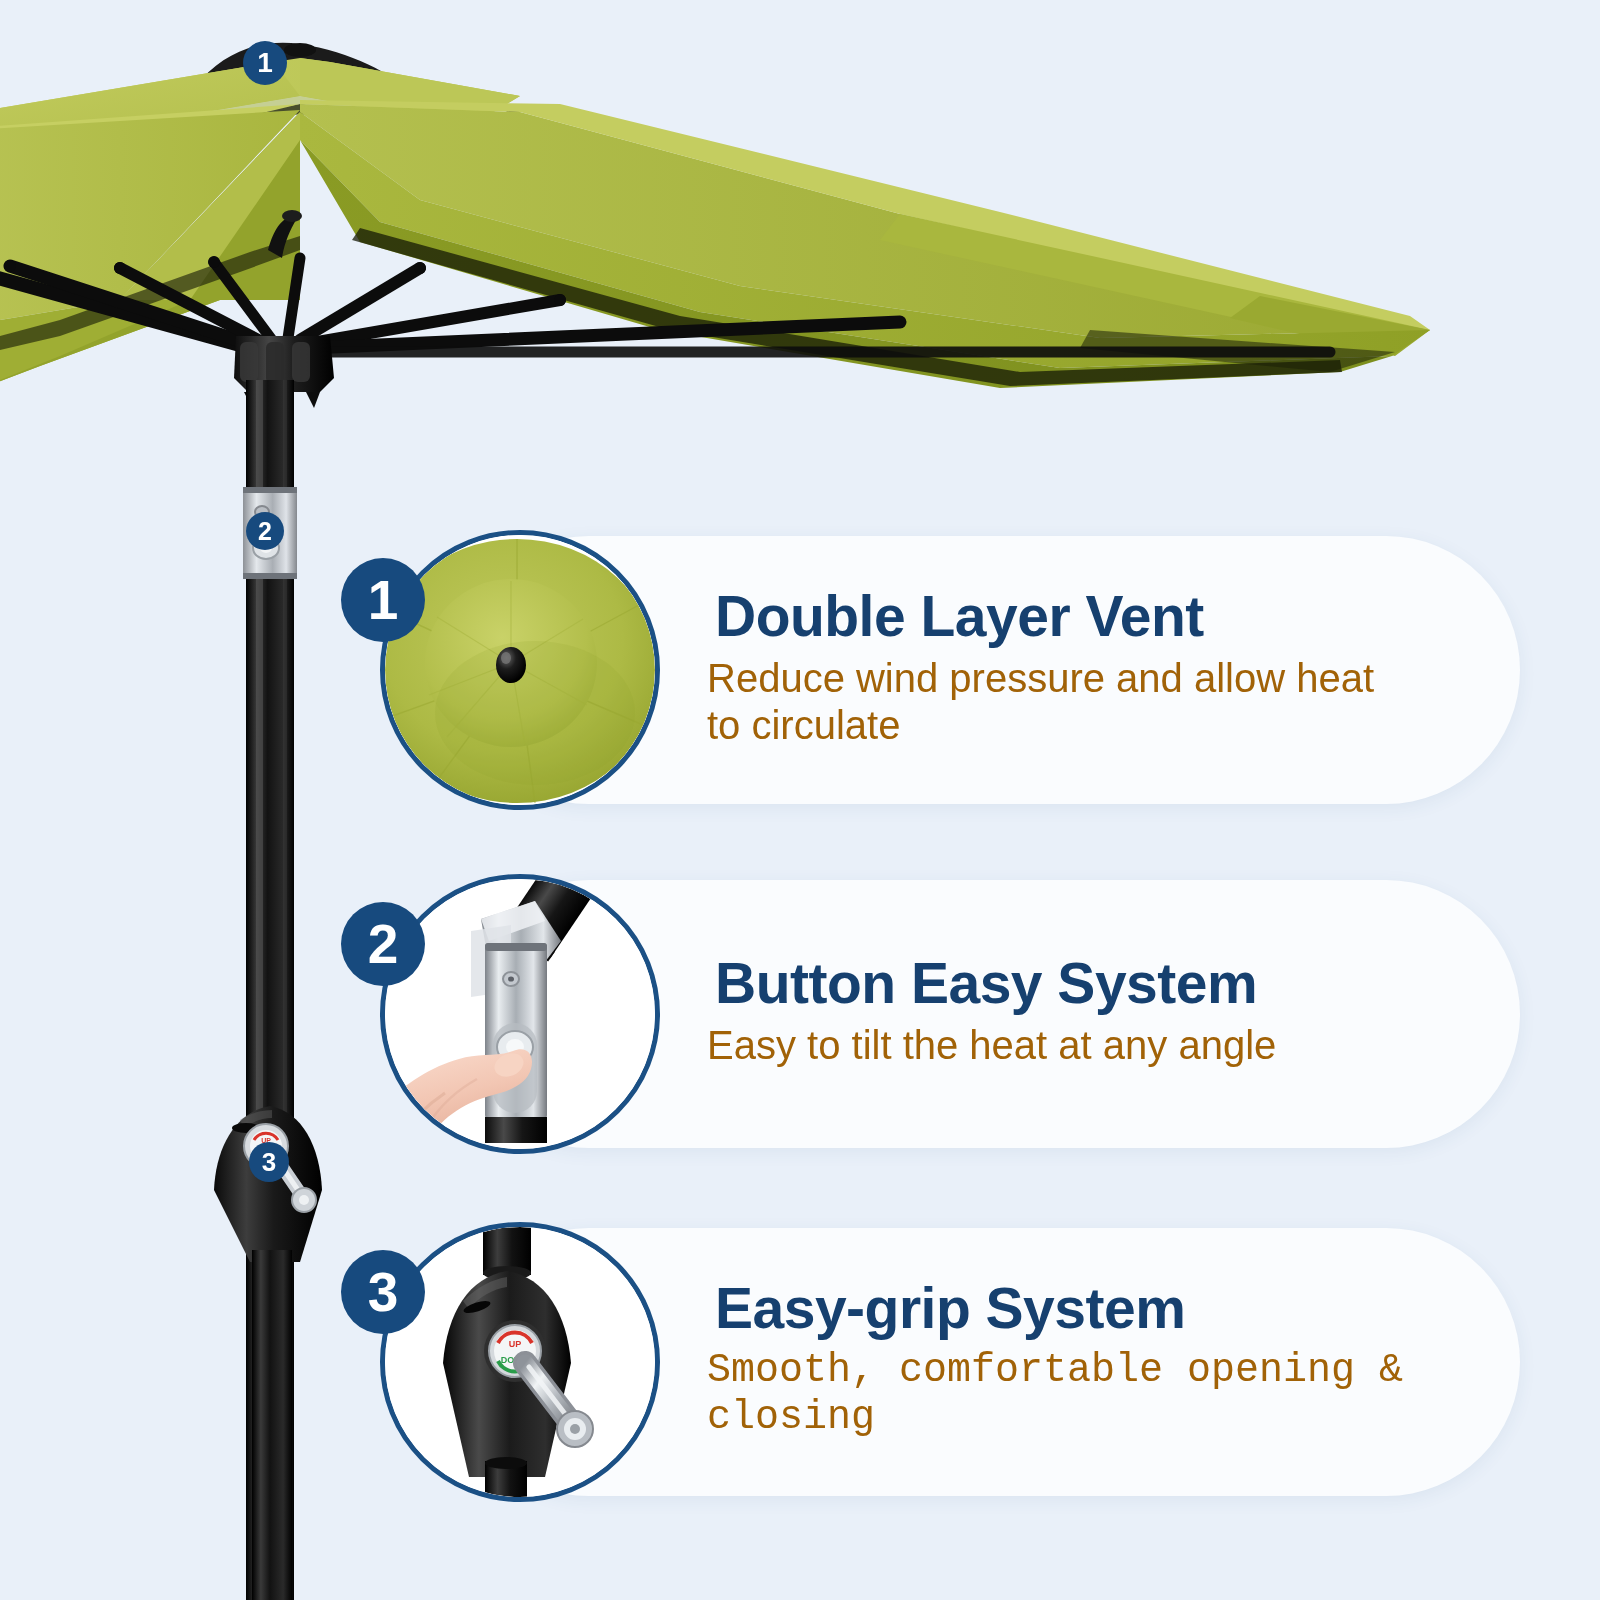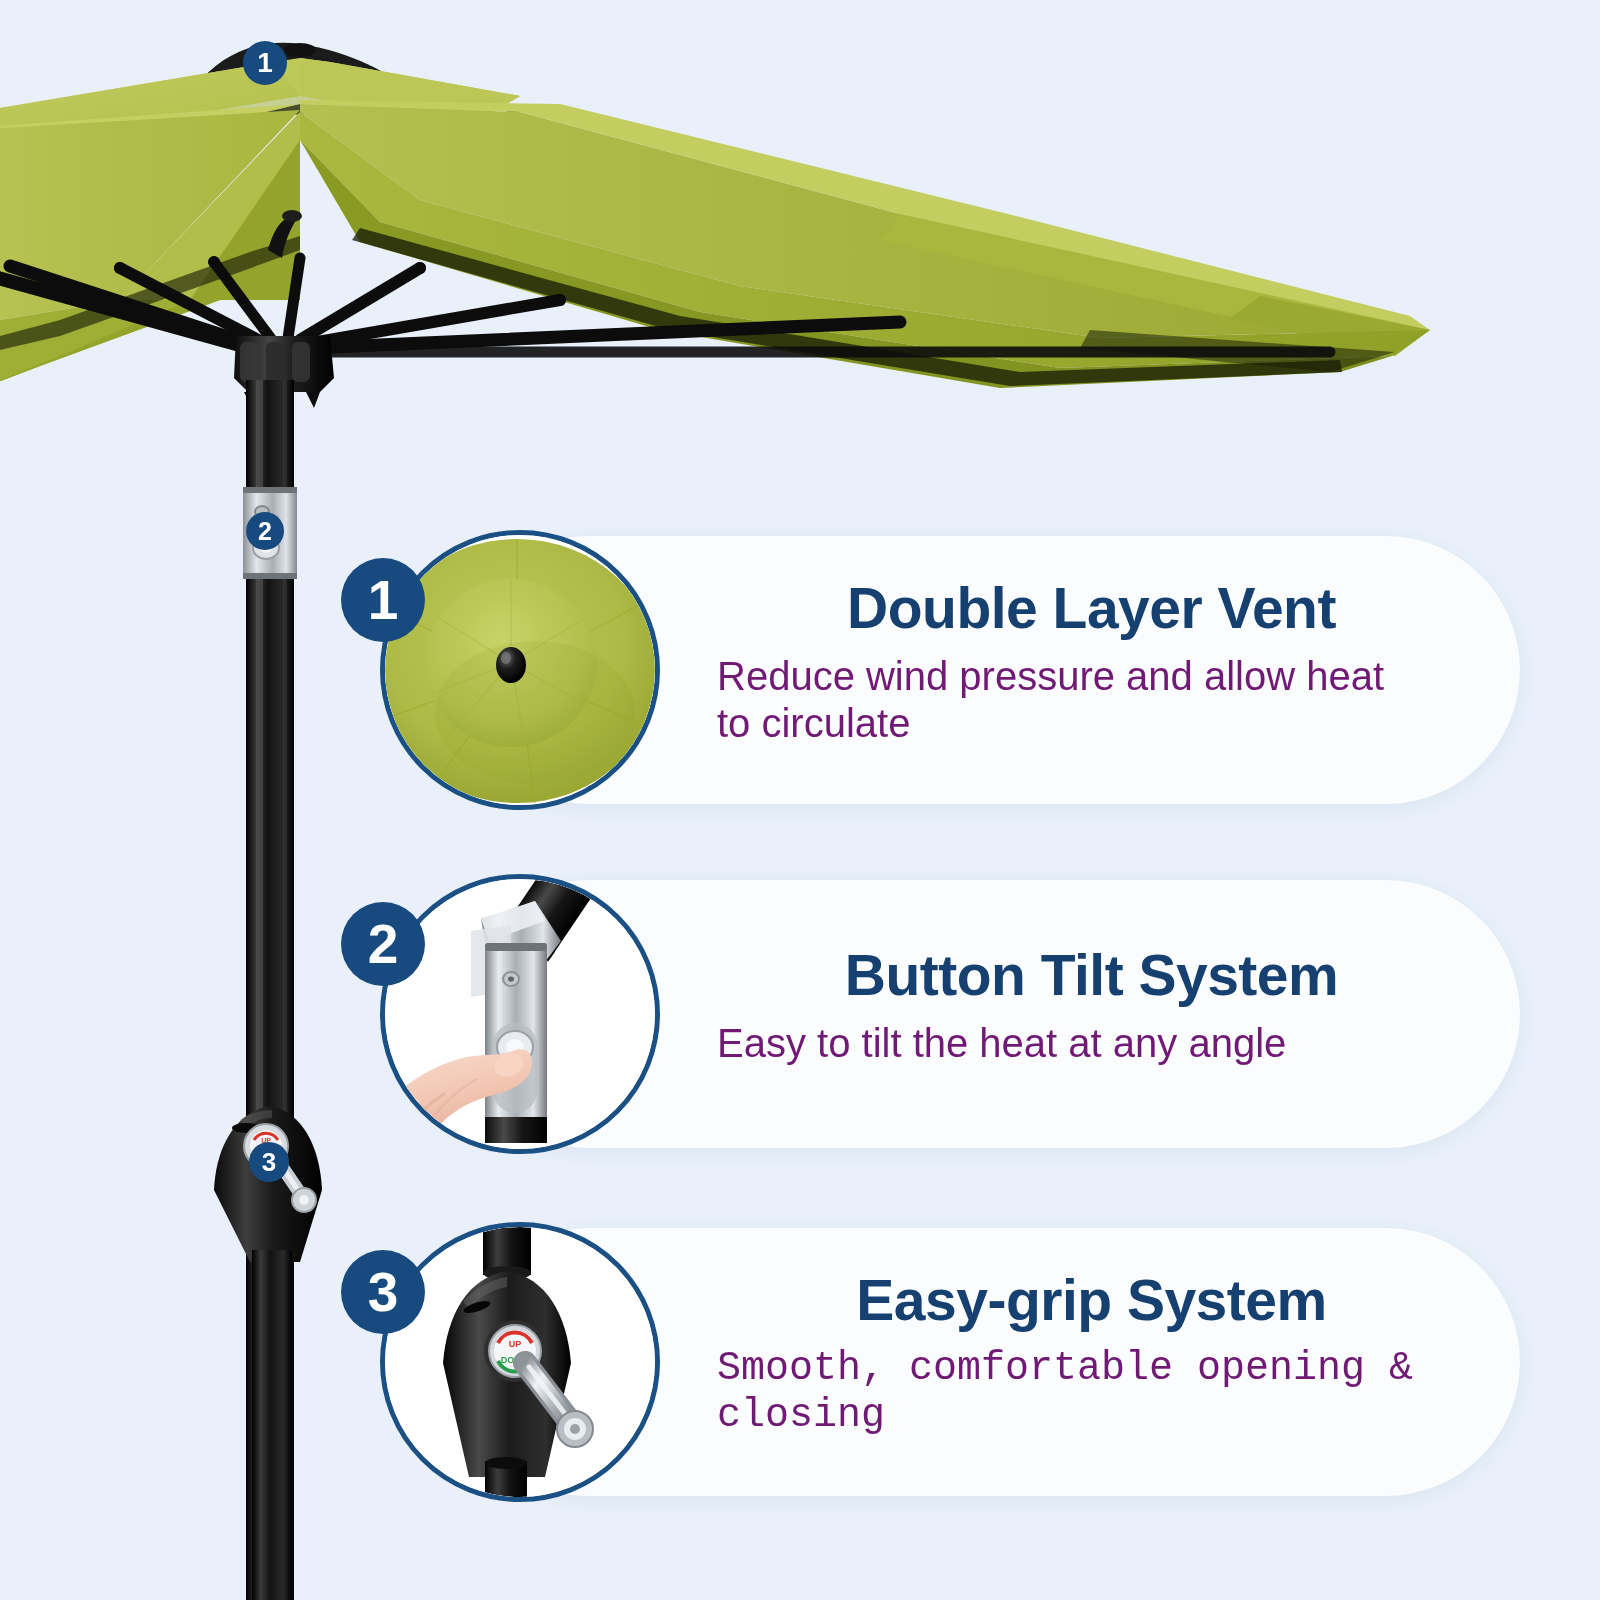--- a/index.html
+++ b/index.html
@@ -32,29 +32,28 @@
     right:40px;
     top:50%;
     transform:translateY(-50%);
   }
   .c-title{
     color:#16406f;
     font-weight:bold;
     font-size:57px;
     line-height:1.05;
     letter-spacing:-0.5px;
-    margin:0 0 8px 0;
+    margin:0 0 8px 12px;
     white-space:nowrap;
-    text-align:center;
   }
   .c-desc{
-    color:#701a75;
+    color:#a16207;
     font-size:40px;
     line-height:1.18;
-    margin:14px;
+    margin:4px;
     font-weight:400;
     max-width:700px;
   }
   .card-3 .c-desc{max-width:720px;font-family:Liberation Mono, monospace;}
 
   
   .thumb{
     position:absolute;
     left:-75px;top:50%;
     transform:translateY(-50%);
@@ -371,21 +370,21 @@
 
             <ellipse cx="124" cy="186" rx="15" ry="11" transform="rotate(-22 124 186)" fill="#f7d4c3"></ellipse>
 
             <path d="M60 214 C42 226 24 244 12 262" stroke="#dcab95" stroke-width="3" fill="none" opacity="0.55"></path>
             <path d="M92 200 C74 210 56 226 44 244" stroke="#dcab95" stroke-width="2.5" fill="none" opacity="0.4"></path>
           </svg>
         </div>
       </div>
       <div class="badge badge-card">2</div>
       <div class="card-text">
-        <p class="c-title">Button Tilt System</p>
+        <p class="c-title">Button Easy System</p>
         <p class="c-desc">Easy to tilt the heat at any angle</p>
       </div>
     </div>
 
     <div class="card card-3">
       <div class="thumb">
         <div class="thumb-inner">
           <svg width="272" height="272" viewBox="0 0 272 272" xmlns="http://www.w3.org/2000/svg">
             <defs>
               <linearGradient id="cBody" x1="0" y1="0" x2="1" y2="0">

